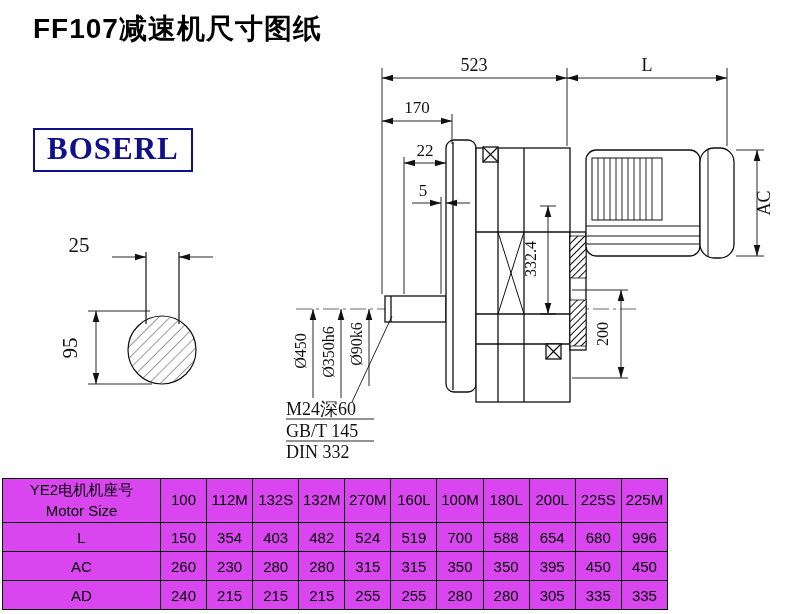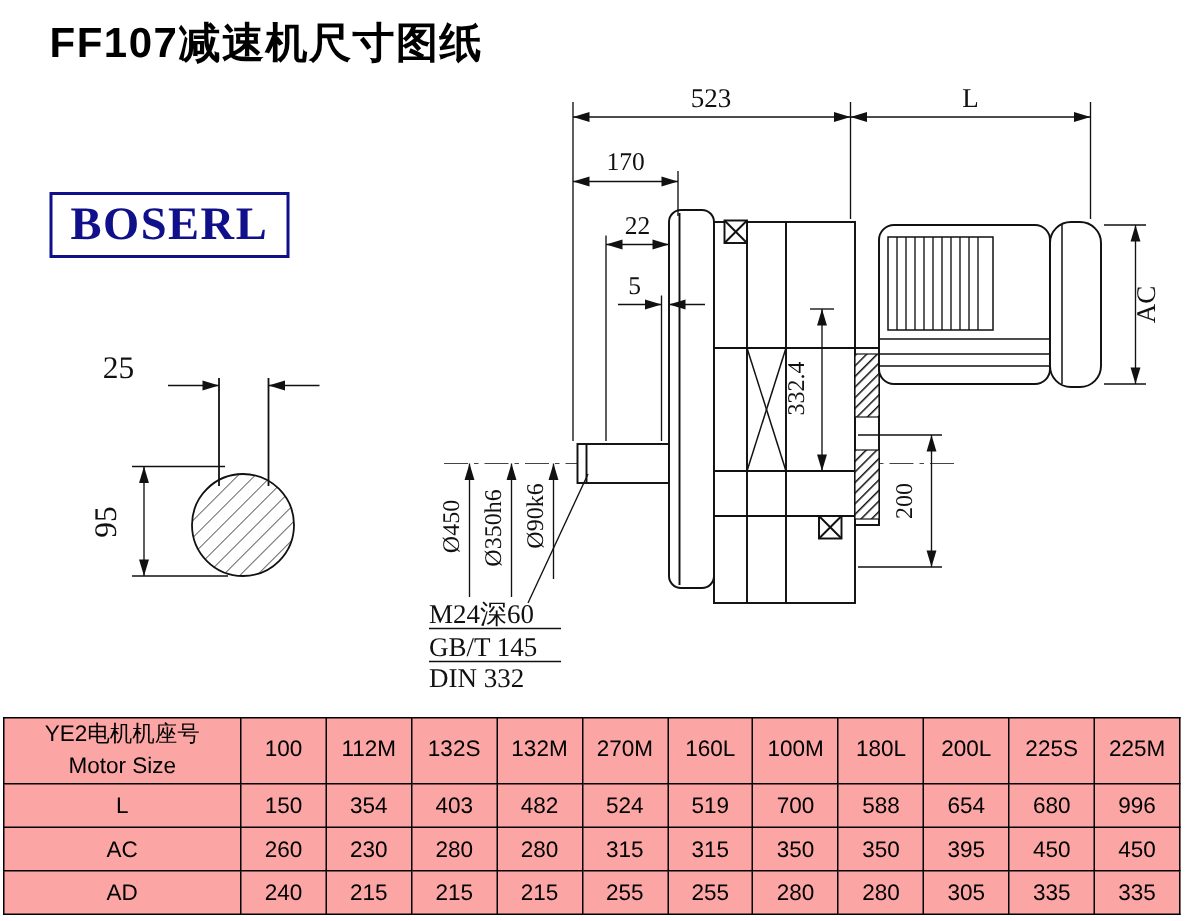--- a/index.html
+++ b/index.html
@@ -20,22 +20,22 @@
   }
   .logo-text {
     font-family:"Liberation Serif", serif;
     font-size:31px; font-weight:bold; color:#10108a; letter-spacing:1px;
   }
 
   svg.drawing { position:absolute; left:0; top:0; }
   svg text { font-family:"Liberation Serif", serif; fill:#111; }
 
   .spec-table {
-    position:absolute; left:2px; top:478px; width:785px;
-    border-collapse:collapse; table-layout:fixed; background:#fca5a5;
+    position:absolute; left:2px; top:478px; width:666px;
+    border-collapse:collapse; table-layout:fixed; background:#d946ef;
   }
   .spec-table th, .spec-table td {
     border:1px solid #000; text-align:center; vertical-align:middle;
     font-weight:normal; color:#000; font-size:15px; padding:0;
     font-family:"Liberation Sans", sans-serif;
   }
   .spec-table thead th { height:44px; line-height:1.35; }
   .spec-table tbody th, .spec-table tbody td { height:29px; }
 </style>
 </head>

